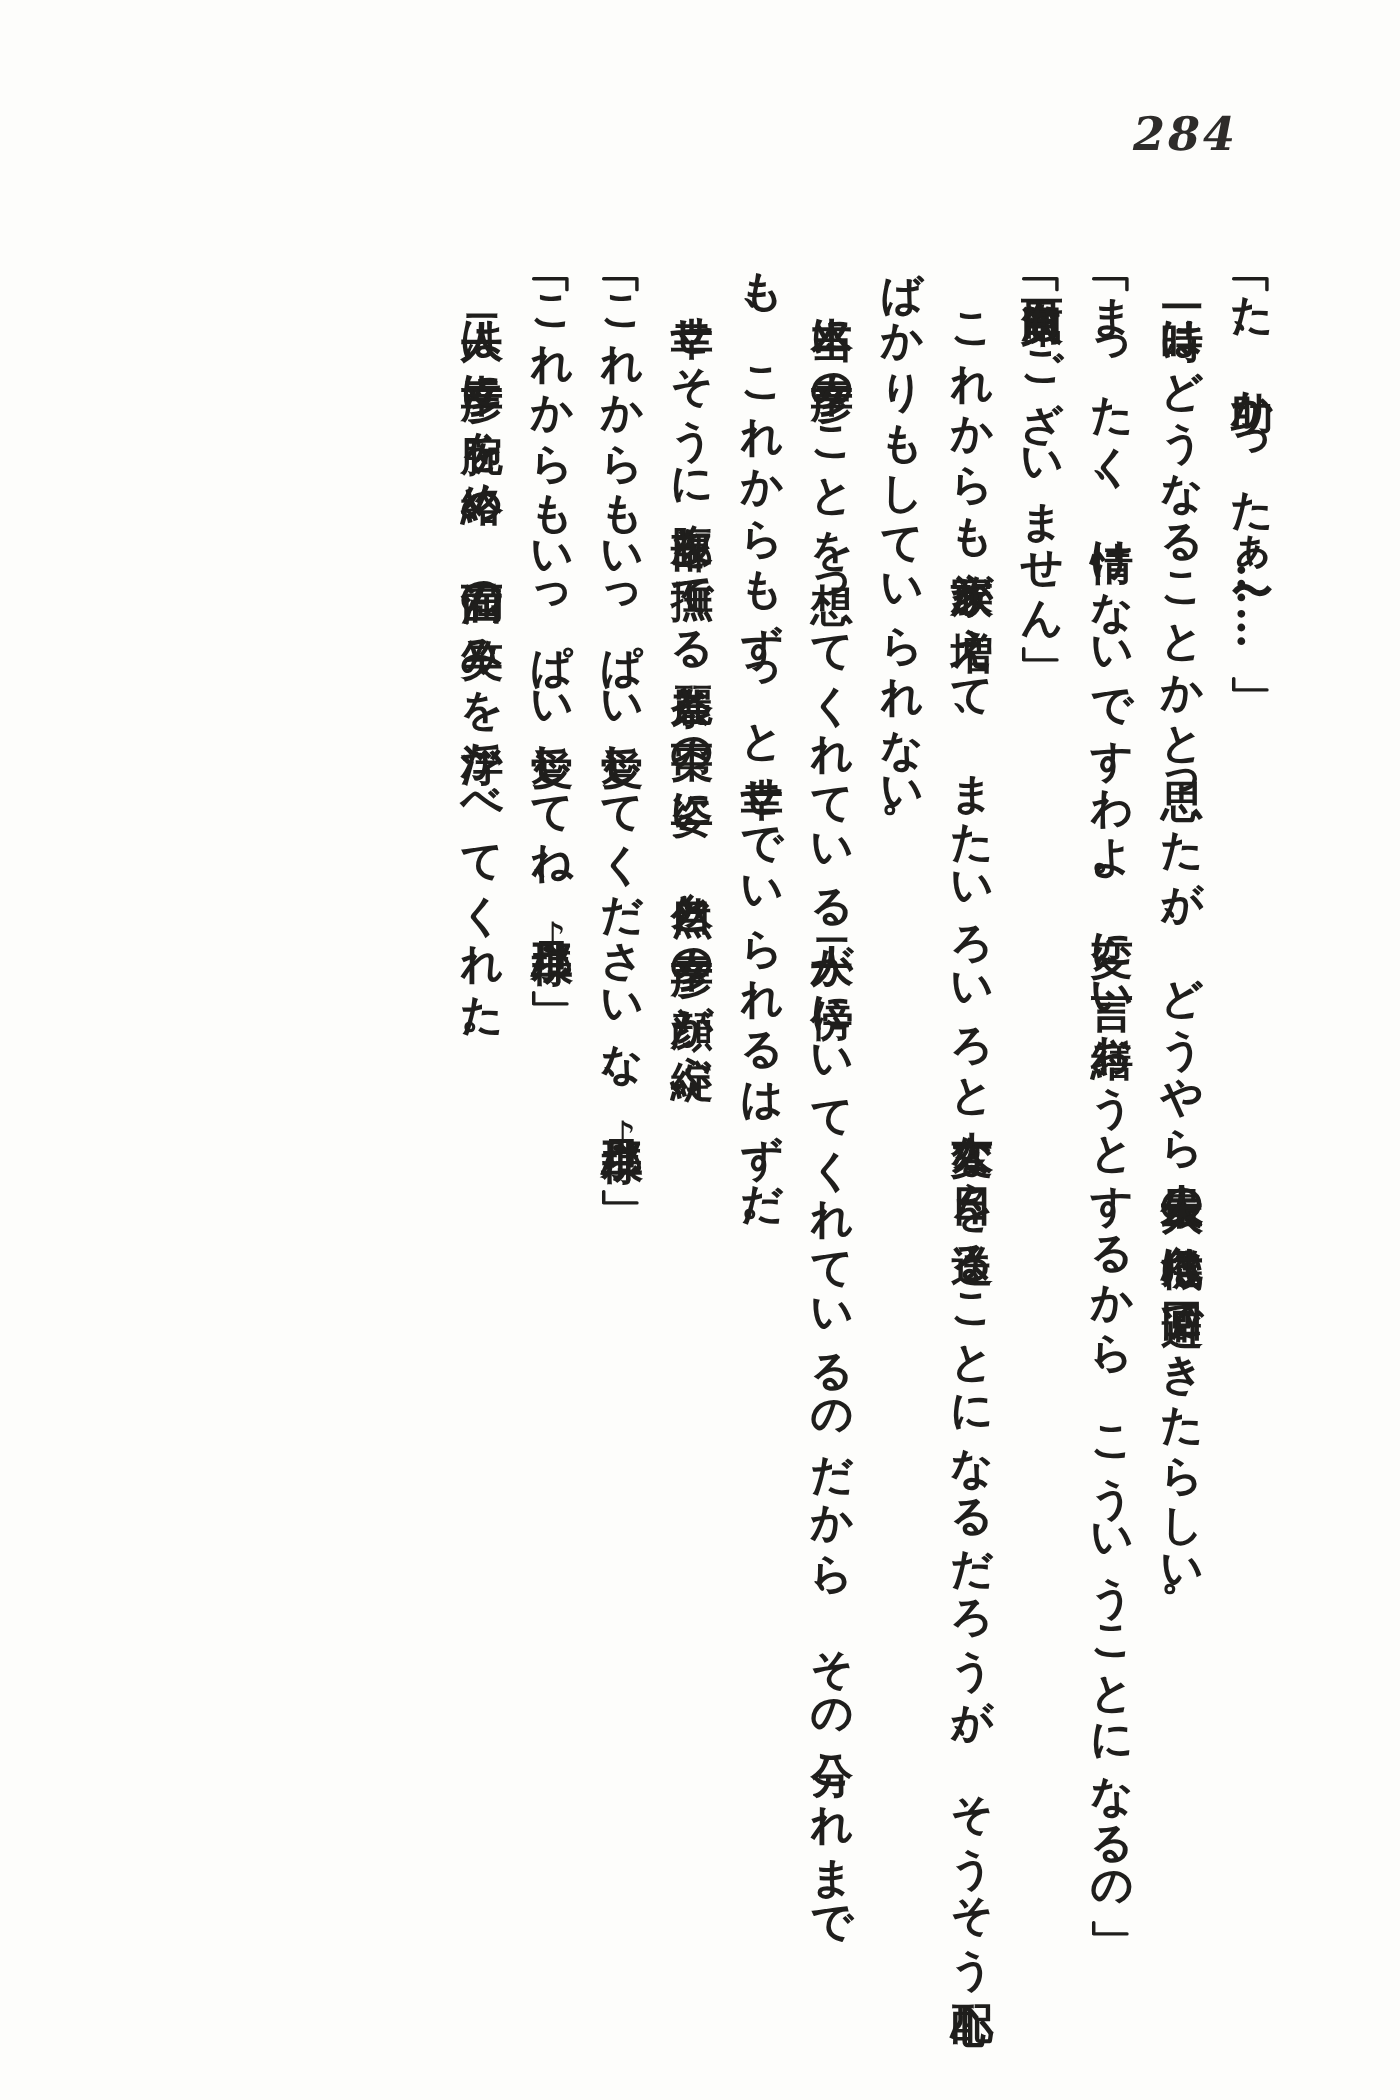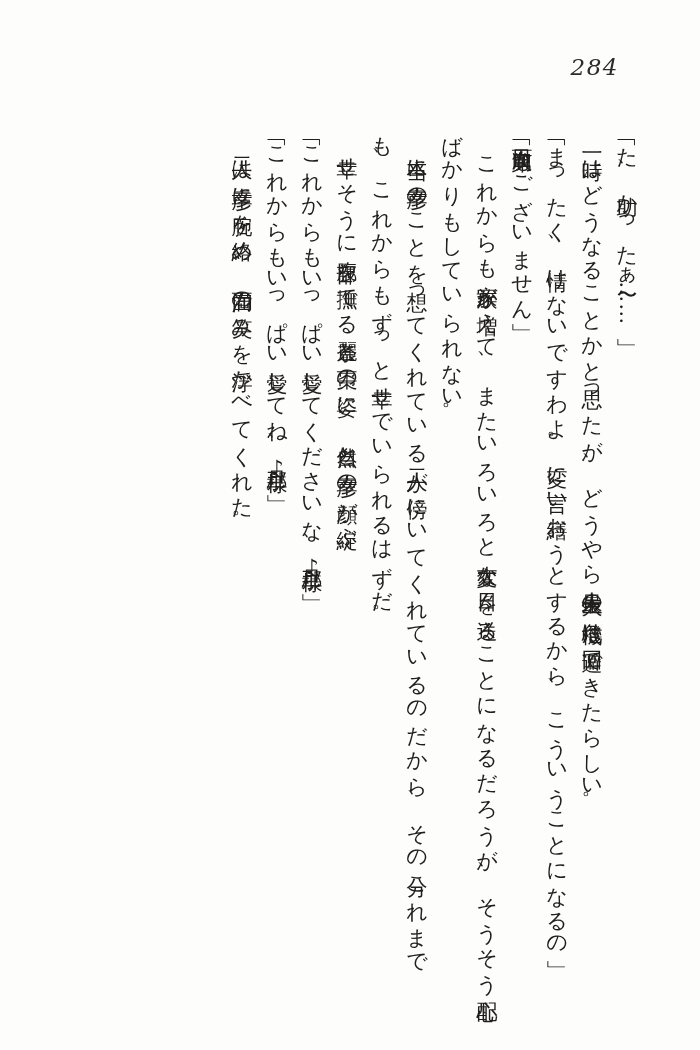--- a/index.html
+++ b/index.html
@@ -13,20 +13,21 @@
     overflow: hidden;
     background: #fcfcfa;
     font-family: "DejaVu Serif", "Liberation Serif", serif;
   }
   .page {
     position: absolute;
     left: 0; top: 0;
     width: 700px;
     height: 1050px;
     background: #fdfdfb;
+    font-weight: bold;
   }
   .page-number {
     position: absolute;
     top: 54px;
     right: 81px;
     font-size: 23px;
     font-style: italic;
     letter-spacing: 1.5px;
     color: #2e2c2a;
   }

